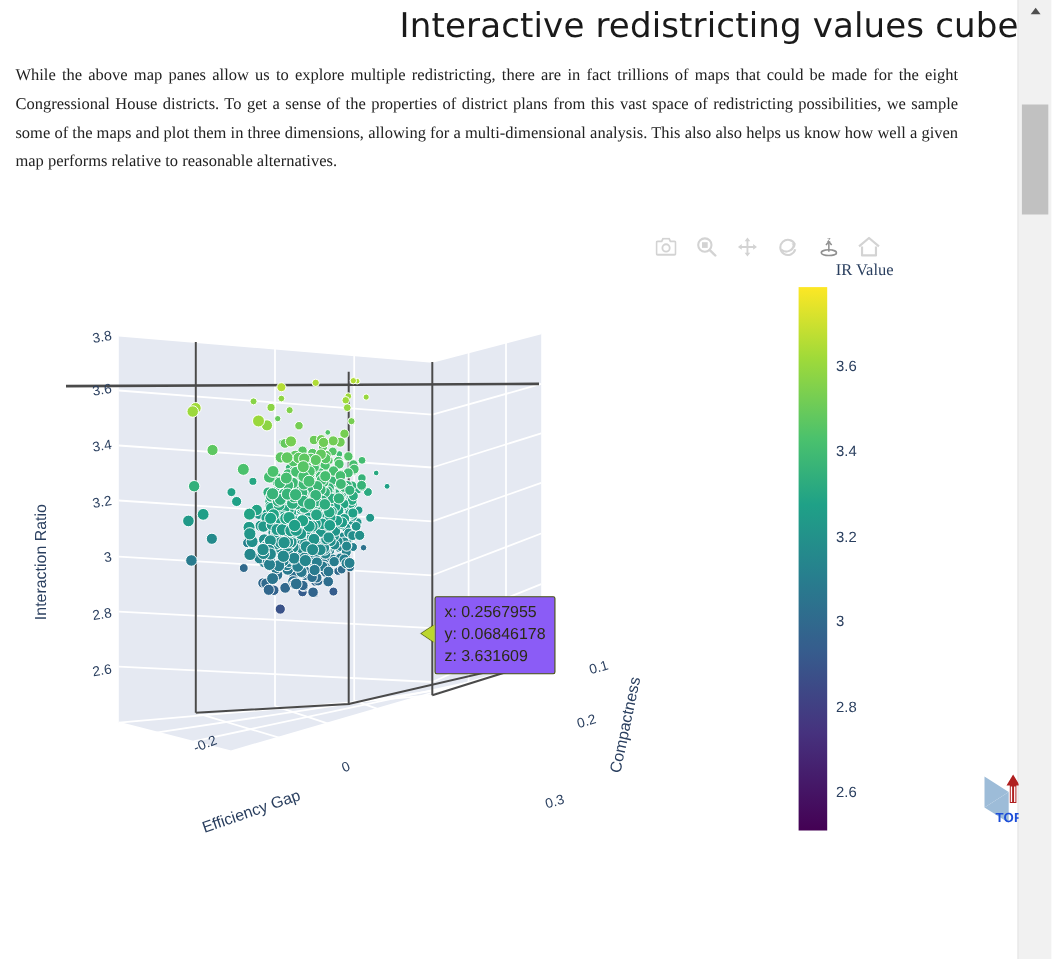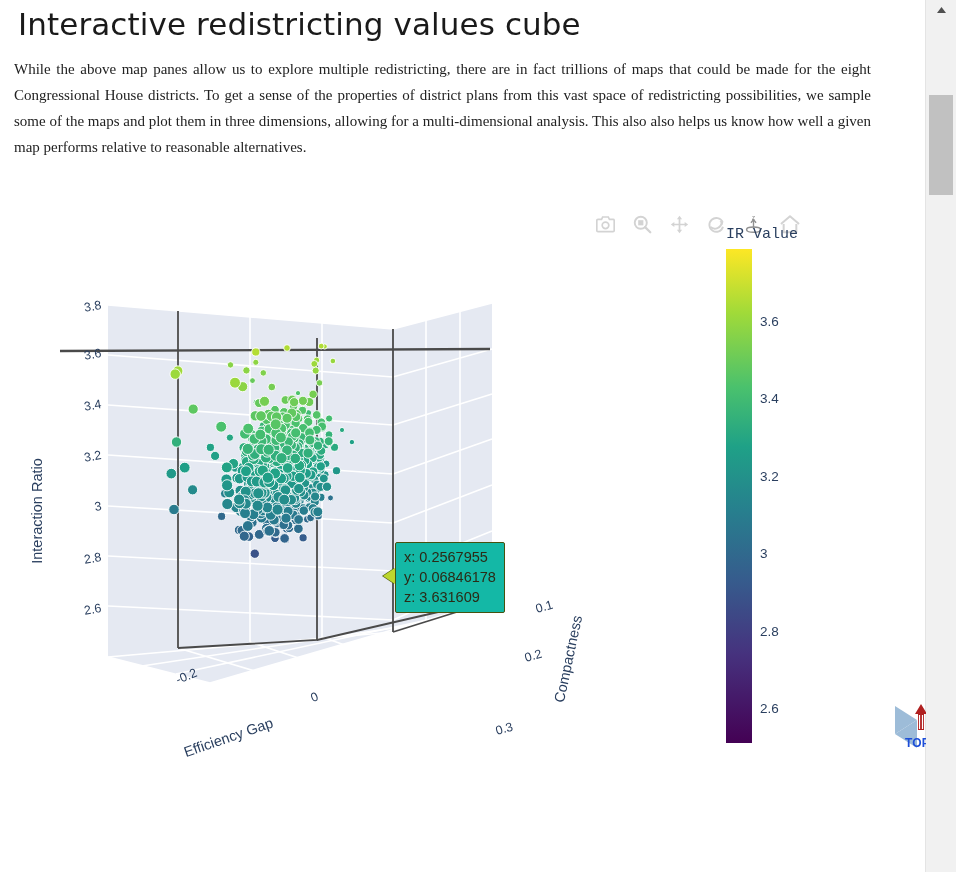--- a/index.html
+++ b/index.html
@@ -27,20 +27,21 @@
 
   #page-title {
     font-family: "DejaVu Sans", sans-serif;
     font-size: 31px;
     font-weight: 400;
     color: #1a1a1a;
     letter-spacing: .1px;
     margin: 0;
     padding: 4px 0 0 18px;
     line-height: 40px;
+    text-align: right;
   }
 
   #intro-paragraph {
     margin: 0;
     padding: 12px 22px 0 14px;
     width: 893px;
     box-sizing: border-box;
     font-family: Liberation Serif, serif;
     font-size: 15px;
     line-height: 26px;
@@ -92,21 +93,21 @@
     fill: #2a3f5f;
     font-family: "Liberation Sans", sans-serif;
     font-size: 14.5px;
   }
 
   
   #hover-tooltip {
     position: absolute;
     left: 395px;
     top: 342px;
-    background: #14b8a6;
+    background: #8b5cf6;
     border: 1.4px solid #46520f;
     border-radius: 2px;
     padding: 4px 8px 5px 8px;
     font-family: "Liberation Sans", sans-serif;
     font-size: 14.5px;
     line-height: 20px;
     color: #2b2b16;
     white-space: nowrap;
     z-index: 40;
   }
@@ -124,25 +125,26 @@
   }
 
   
   #colorbar-wrap {
     position: absolute;
     left: 726px;
     top: 22px;
     width: 120px;
   }
   #colorbar-title {
-    font-family: Liberation Mono, monospace;
+    font-family: Liberation Serif, serif;
     font-size: 15px;
     color: #2a3f5f;
-    margin: 4px 0 6px 0;
+    margin: 16px 0 6px 0;
     white-space: nowrap;
+    text-align: center;
   }
   #colorbar-body { position: relative; height: 494px; width: 110px; }
   #colorbar-gradient {
     position: absolute;
     left: 0; top: 0;
     width: 26px; height: 494px;
     background: linear-gradient(to top,
       #440154 0%, #46327e 18%, #365c8d 33%,
       #277f8e 47%, #1fa187 60%, #4ac16d 72%,
       #a0da39 87%, #fde725 100%);

